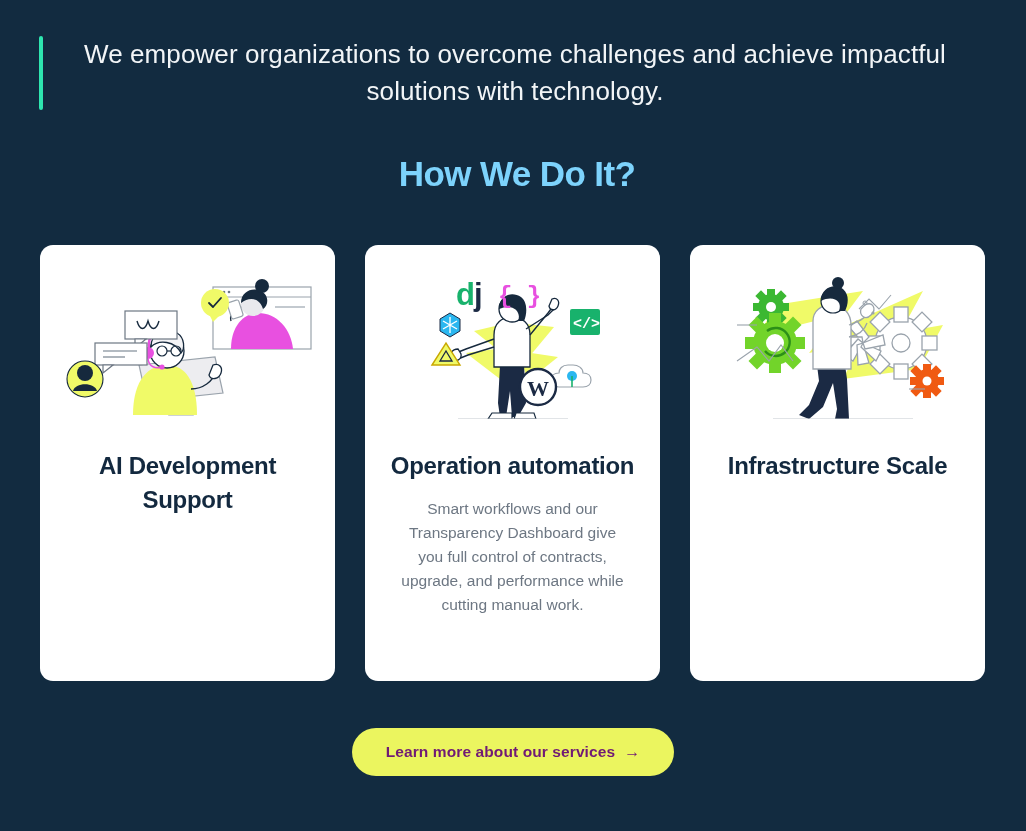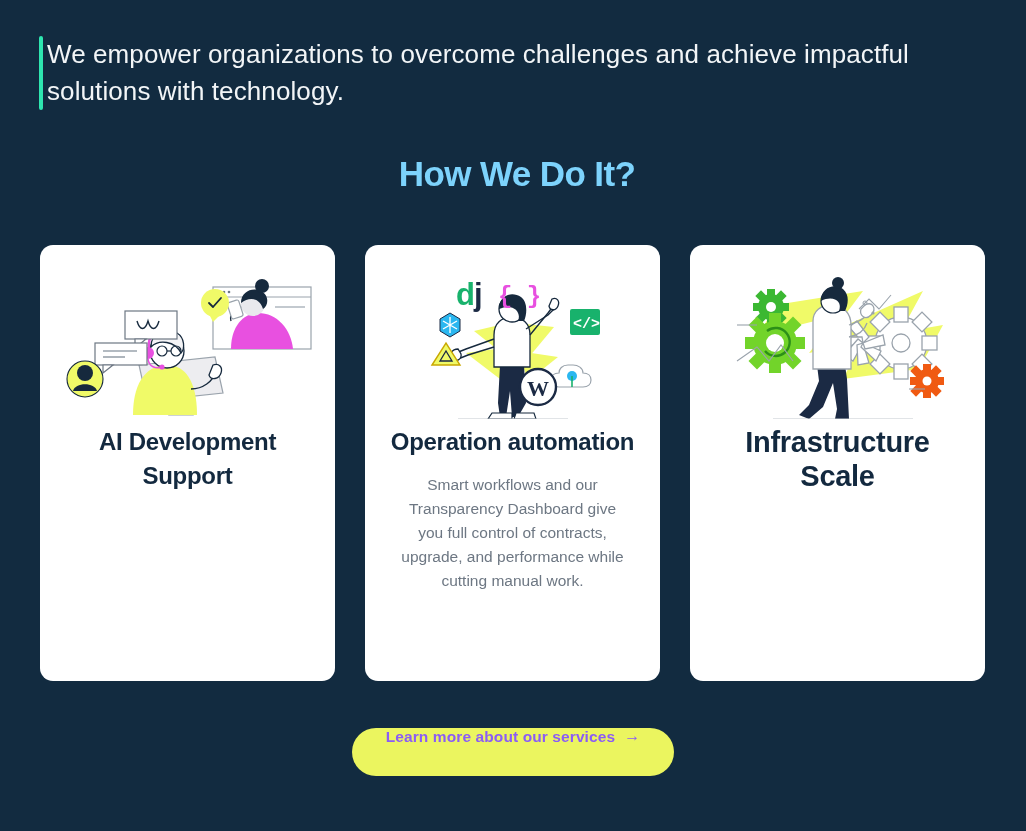--- a/index.html
+++ b/index.html
@@ -34,20 +34,21 @@
     min-height: 72px;
     background: #2EE6B0;
     border-radius: 2px;
     flex: 0 0 4px;
   }
   .intro-text {
     flex: 1;
     color: #F2F5F7;
     font-size: 26px;
     line-height: 37px;
+    text-align: center;
     font-weight: 400;
     letter-spacing: 0.1px;
     padding: 0 4px;
   }
 
   
   .section-heading {
     position: absolute;
     left: 4px;
     top: 154px;
@@ -88,55 +89,55 @@
     margin-top: 6px;
   }
   .card-art svg { display: block; }
   .card-title {
     color: #13293F;
     font-size: 24px;
     font-weight: 700;
     line-height: 34px;
     text-align: center;
     letter-spacing: -0.3px;
-    margin-top: 6px;
+    margin-top: 30px;
   }
   .card-body {
     color: #6D7783;
     font-size: 15.5px;
     line-height: 24px;
     text-align: center;
     margin-top: 14px;
     max-width: 232px;
   }
-  .card-3 .card-title { font-size: 29px; }
+  .card-3 .card-title { font-size: 24px; }
 
   
   .cta-wrap {
     position: absolute;
     left: 0;
     top: 728px;
     width: 1026px;
     display: flex;
     justify-content: center;
   }
   .cta-button {
     background: #EBF55F;
-    color: #8b5cf6;
+    color: #701a75;
     border: none;
     border-radius: 24px;
     height: 48px;
     padding: 0 34px;
     font-family: "Liberation Sans", sans-serif;
     font-size: 15.5px;
     font-weight: 700;
     letter-spacing: 0.1px;
     cursor: pointer;
     display: inline-flex;
-    align-items: flex-start;
+    align-items: center;
     gap: 9px;
   }
   .cta-arrow { font-size: 16px; font-weight: 700; line-height: 1; }
 </style>
 </head>
 <body>
 
 <div class="page">
 
   <div class="intro">

